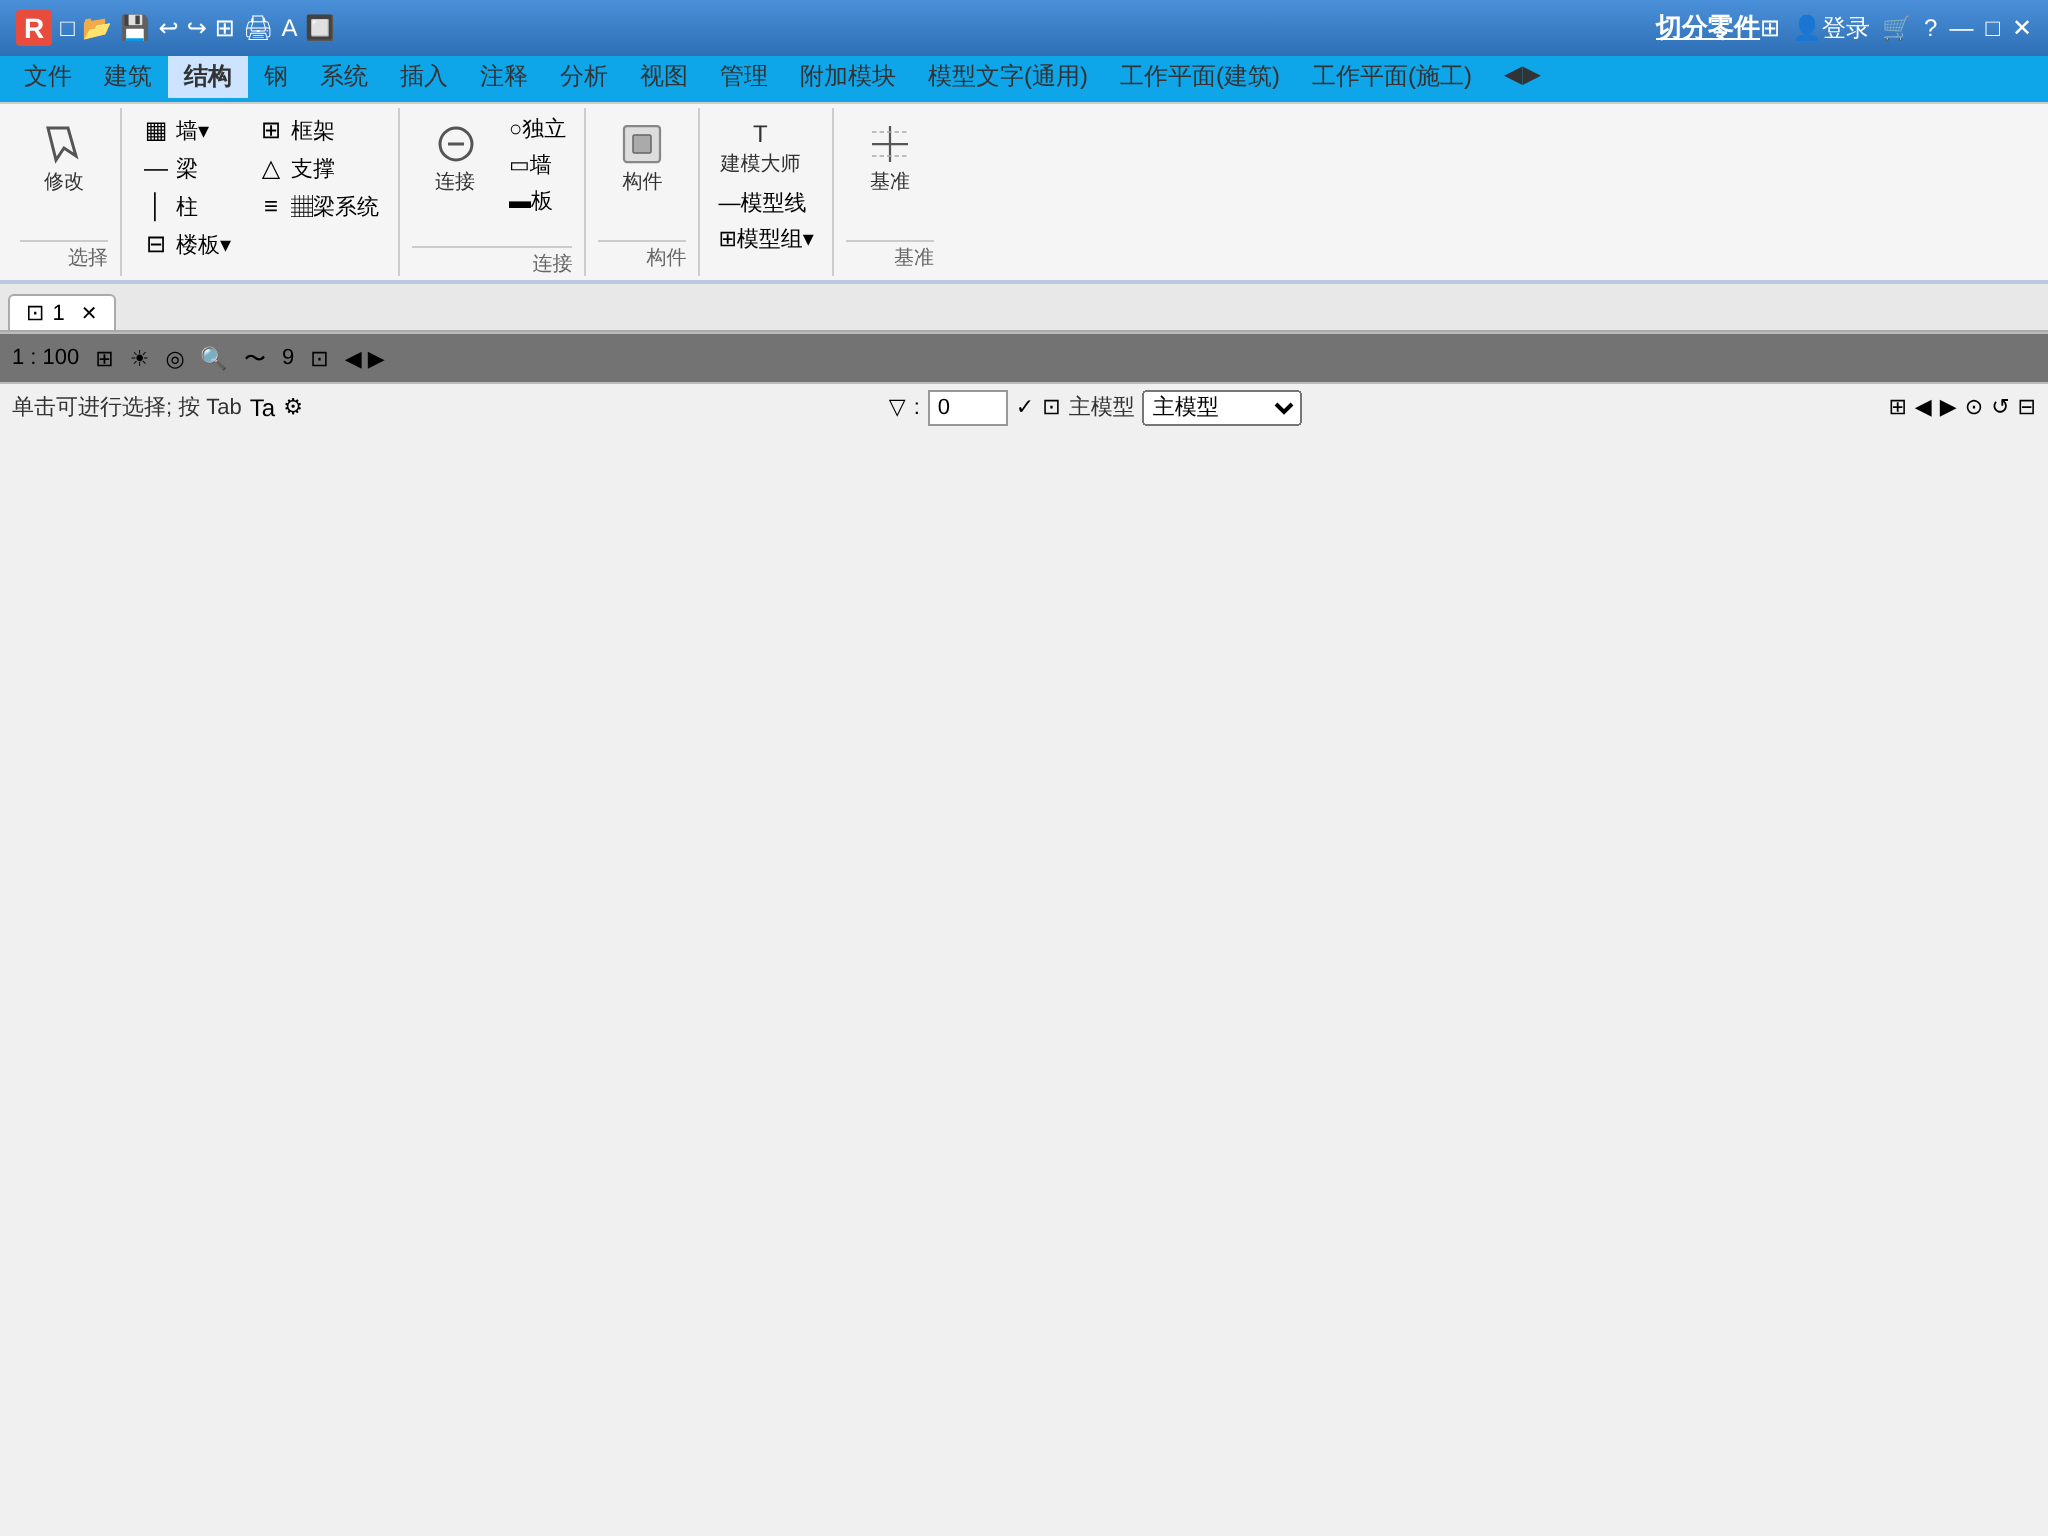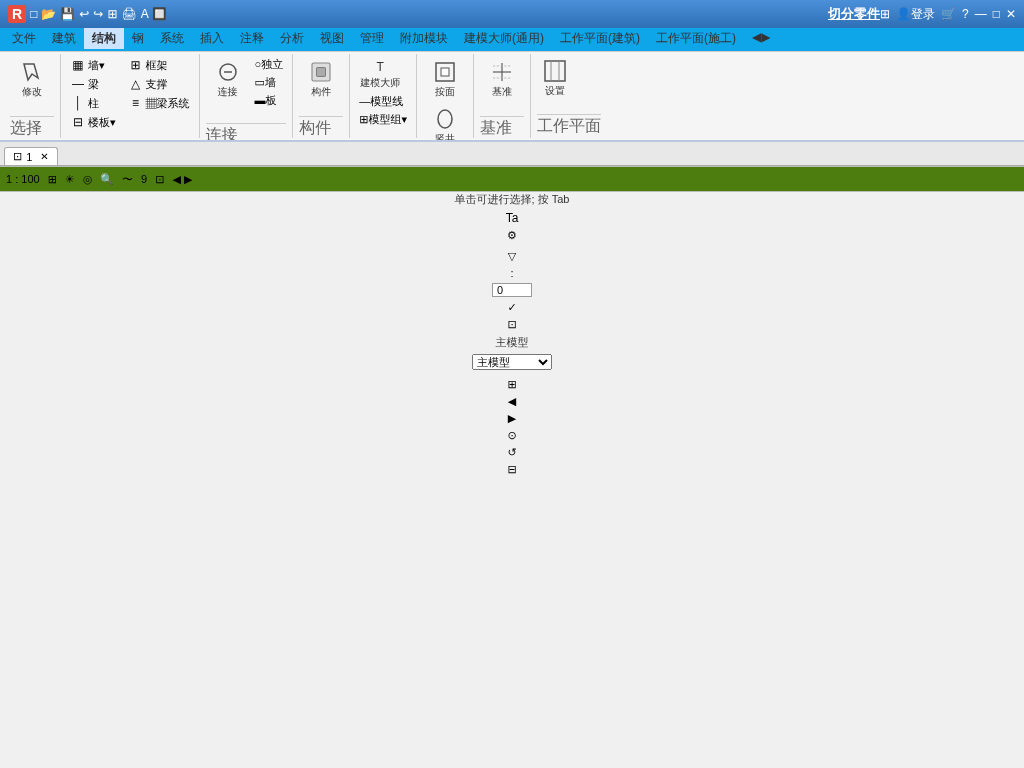--- a/index.html
+++ b/index.html
@@ -56,23 +56,23 @@
       min-width: fit-content;
     }
     .ribbon-group:last-child { border-right: none; }
     .ribbon-top-row {
       display: flex;
       align-items: flex-start;
       gap: 2px;
       flex: 1;
     }
     .ribbon-group-label {
-      font-size: 16px;
+      font-size: 10px;
       color: #666;
-      text-align: left;
+      text-align: right;
       width: 100%;
       margin-top: 14px;
       border-top: 1px solid #ccc;
       padding-top: 1px;
     }
     .ribbon-btn {
       display: flex;
       flex-direction: column;
       align-items: center;
       justify-content: flex-start;
@@ -162,41 +162,40 @@
     
     #drawing-canvas {
       position: absolute;
       top: 0; left: 0;
       width: 100%; height: 100%;
     }
 
     
     #status-bar {
       height: 24px;
-      background: #4d7c0f;
+      background: #737373;
       border-top: 1px solid #bbb;
       display: flex;
       align-items: center;
       padding: 12px 6px;
       font-size: 11px;
       gap: 8px;
     }
     .status-item { display: flex; align-items: center; gap: 2px; }
 
     
     #bottom-bar {
       height: 24px;
       background: #f0f0f0;
       border-top: 1px solid #bbb;
       display: flex;
       align-items: center;
       padding: 0 6px;
       font-size: 11px;
       gap: 4px;
-      flex-direction: column;
     }
     .bottom-input {
       border: 1px solid #999;
       background: white;
       height: 18px;
       padding: 0 4px;
       font-size: 11px;
       width: 80px;
     }
     .bottom-label { color: #333; }
@@ -234,21 +233,21 @@
   <span class="menu-item">建筑</span>
   <span class="menu-item" style="background:#cce4ff;font-weight:bold;">结构</span>
   <span class="menu-item">钢</span>
   <span class="menu-item">系统</span>
   <span class="menu-item">插入</span>
   <span class="menu-item">注释</span>
   <span class="menu-item">分析</span>
   <span class="menu-item">视图</span>
   <span class="menu-item">管理</span>
   <span class="menu-item">附加模块</span>
-  <span class="menu-item">建模大师(通用)</span>
+  <span class="menu-item">模型文字(通用)</span>
   <span class="menu-item">工作平面(建筑)</span>
   <span class="menu-item">工作平面(施工)</span>
   <span class="menu-item">◀▶</span>
 </div>
 
 <div id="ribbon">
 
   <div class="ribbon-group">
     <div class="ribbon-top-row">
       <div class="ribbon-btn large">
@@ -365,79 +364,38 @@
           <div class="small-btn">—模型线</div>
         </div>
         <div class="ribbon-row">
           <div class="small-btn">⊞模型组▾</div>
         </div>
       </div>
     </div>
     <div class="ribbon-group-label">模型</div>
   </div>
 
-  <div class="ribbon-group">
-    <div class="ribbon-top-row">
-      <div class="ribbon-sub-group">
-        <div class="ribbon-btn large">
-          <div class="ribbon-icon">
-            <svg width="24" height="24" viewBox="0 0 24 24">
-                <rect x="3" y="3" width="18" height="18" fill="none" stroke="#555" stroke-width="1.5"></rect>
-                <rect x="8" y="8" width="8" height="8" fill="white" stroke="#555" stroke-width="1"></rect>
-              </svg>
-          </div>
-          <span>按面</span>
-        </div>
-        <div class="ribbon-btn large">
-          <div class="ribbon-icon">
-            <svg width="24" height="24" viewBox="0 0 24 24">
-                <ellipse cx="12" cy="12" rx="7" ry="9" fill="none" stroke="#555" stroke-width="1.5"></ellipse>
-              </svg>
-          </div>
-          <span>竖井</span>
-        </div>
-      </div>
-    </div>
-
-  </div>
 
   <div class="ribbon-group">
     <div class="ribbon-top-row">
       <div class="ribbon-btn large">
         <div class="ribbon-icon">
           <svg width="32" height="32" viewBox="0 0 32 32">
             <line x1="4" y1="16" x2="28" y2="16" stroke="#555" stroke-width="1.5"></line>
             <line x1="16" y1="4" x2="16" y2="28" stroke="#555" stroke-width="1.5"></line>
             <line x1="4" y1="8" x2="28" y2="8" stroke="#aaa" stroke-width="1" stroke-dasharray="3,2"></line>
             <line x1="4" y1="24" x2="28" y2="24" stroke="#aaa" stroke-width="1" stroke-dasharray="3,2"></line>
           </svg>
         </div>
         <span>基准</span>
       </div>
     </div>
     <div class="ribbon-group-label">基准</div>
   </div>
 
-  <div class="ribbon-group">
-    <div class="ribbon-top-row">
-      <div class="ribbon-sub-group">
-        <div class="ribbon-btn">
-          <div class="ribbon-icon">
-            <svg width="24" height="24" viewBox="0 0 24 24">
-                <rect x="2" y="2" width="20" height="20" fill="none" stroke="#555" stroke-width="1.5"></rect>
-                <line x1="8" y1="2" x2="8" y2="22" stroke="#888" stroke-width="1"></line>
-                <line x1="16" y1="2" x2="16" y2="22" stroke="#888" stroke-width="1"></line>
-              </svg>
-          </div>
-          <span>设置</span>
-        </div>
-      </div>
-    </div>
-    <div class="ribbon-group-label">工作平面</div>
-  </div>
 </div>
 
 <div id="tab-bar">
   <div class="tab active">
     <span>⊡</span>
     <span>1</span>
     <span style="margin-left:4px; font-size:10px;">✕</span>
   </div>
 </div>
 

